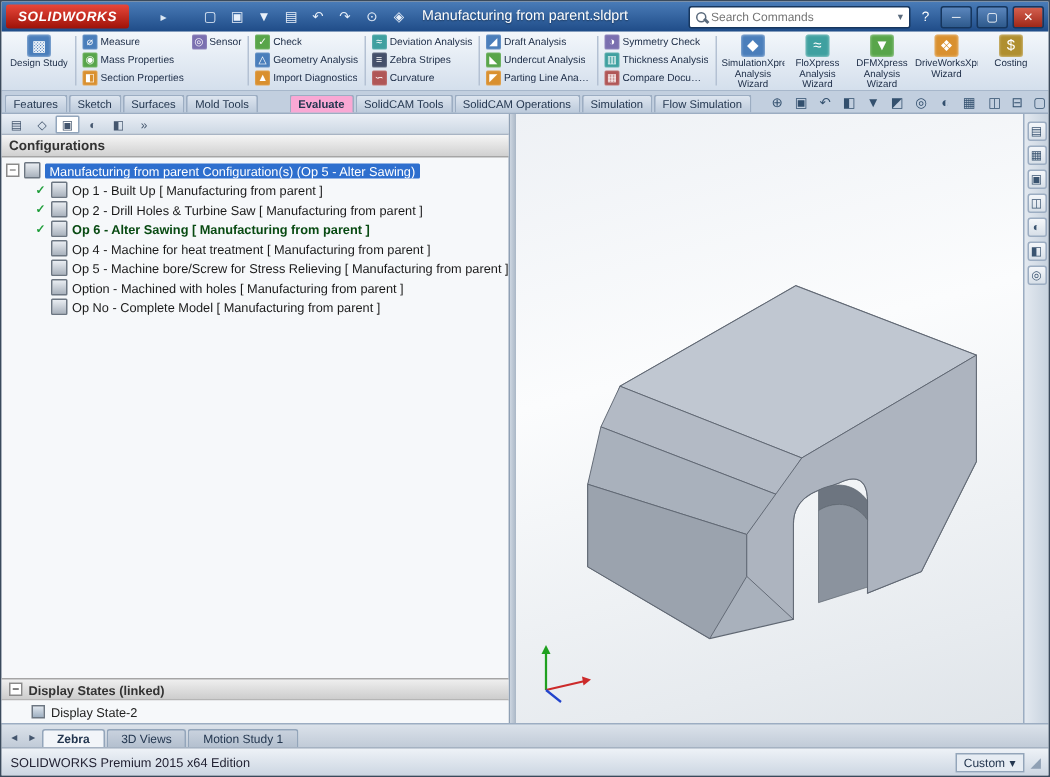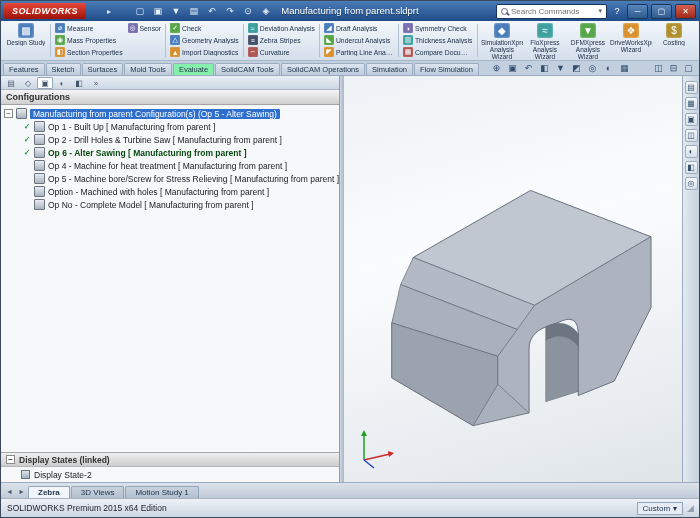--- a/index.html
+++ b/index.html
@@ -7,21 +7,21 @@
   .window { position:relative; width:700px; height:518px; display:flex; flex-direction:column; overflow:hidden; background:#dfe5ec; border:1px solid #3a4a5c; }
 
   
   .titlebar { position:relative; height:20px; flex:0 0 20px; background:linear-gradient(#4a7cb8,#1f4c88); display:flex; align-items:center; gap:21px; padding:0 3px; }
   .logo { display:flex; align-items:center; height:16px; padding:0 8px; background:linear-gradient(#e8473a,#9e1208); border-radius:2px; color:#fff; font-weight:bold; font-style:italic; font-size:9px; letter-spacing:.4px; white-space:nowrap; }
   .menu-arrow { color:#dce8f5; font-size:8px; }
   .tb-icons { display:flex; gap:2px; }
   .tb-icon { width:16px; height:14px; display:flex; align-items:center; justify-content:center; font-size:9px; color:#e8f0fa; border-radius:2px; }
   .doc-title { position:absolute; left:50%; top:4px; transform:translateX(-50%); color:#fff; font-size:9.5px; white-space:nowrap; text-shadow:0 1px 1px #0006; }
   .tb-right { margin-left:auto; display:flex; align-items:center; gap:3px; }
-  .search { display:flex; align-items:center; gap:3px; background:#fff; border:1px solid #16365e; border-radius:2px; height:15px; width:111px; padding:0 4px; }
+  .search { display:flex; align-items:center; gap:3px; background:#fff; border:1px solid #16365e; border-radius:2px; height:15px; width:148px; padding:0 4px; }
   .search input { border:0; outline:0; flex:1; min-width:0; font-size:8px; color:#333; }
   .mag { position:relative; width:7px; height:7px; border:1.5px solid #5a6a7c; border-radius:50%; flex:0 0 auto; }
   .mag:after { content:''; position:absolute; width:4px; height:1.5px; background:#5a6a7c; transform:rotate(45deg); right:-3px; bottom:-1px; }
   .search-caret { font-size:7px; color:#5a6a7c; }
   .help-btn { color:#fff; font-size:9px; width:14px; text-align:center; }
   .win-btn { width:21px; height:15px; display:flex; align-items:center; justify-content:center; font-size:8px; color:#fff; background:linear-gradient(#5b86bd,#2e5a8c); border:1px solid #16365e; border-radius:2px; }
   .win-btn.close { background:linear-gradient(#d4604f,#a02818); }
 
   
   .ribbon { height:40px; flex:0 0 40px; background:linear-gradient(#f3f7fb,#d4dfec); border-bottom:1px solid #a7b7cb; display:flex; align-items:stretch; padding:1px 2px; overflow:hidden; }
@@ -32,21 +32,21 @@
   .small-item { display:flex; align-items:center; gap:2px; height:12px; padding:0 1px; cursor:default; }
   .small-item .ric { flex:0 0 auto; width:10px; height:10px; display:inline-flex; align-items:center; justify-content:center; color:#fff; font-size:7px; border-radius:1px; box-shadow:inset 0 0 1px #ffffffaa; }
   .small-item .rlabel { font-size:6.8px; color:#20304a; white-space:nowrap; max-width:58px; overflow:hidden; text-overflow:ellipsis; }
   .big-btn { width:42px; height:38px; display:flex; flex-direction:column; align-items:center; border-radius:2px; }
   .big-btn .ric { width:16px; height:15px; margin:1px 0; display:flex; align-items:center; justify-content:center; color:#fff; font-size:10px; border-radius:2px; box-shadow:inset 0 0 2px #ffffffaa; }
   .big-btn .rlabel { font-size:6.5px; line-height:7.2px; text-align:center; color:#20304a; max-width:42px; max-height:22px; overflow:hidden; }
 
   
   .tabstrip { height:15px; flex:0 0 15px; background:#c2cfdf; border-bottom:1px solid #9cadc2; display:flex; align-items:flex-end; padding-left:2px; }
   .dtab { font-size:7.5px; padding:1px 5px; margin-right:1px; background:linear-gradient(#dde5ef,#bccadb); border:1px solid #9cadc2; border-bottom:none; border-radius:2px 2px 0 0; color:#243750; white-space:nowrap; }
-  .dtab.active { background:#86efac; font-weight:normal; }
+  .dtab.active { background:#f9a8d4; font-weight:bold;margin-left:20px; }
   .headsup { display:flex; gap:3px; align-items:center; margin-left:10px; height:100%; }
   .hicon { font-size:9px; color:#33506e; width:13px; text-align:center; }
   .strip-right { margin-left:auto; display:flex; gap:2px; padding:0 4px; align-items:center; height:100%; }
 
   
   .main { flex:1 1 auto; display:flex; min-height:0; }
   .left-panel { flex:0 0 256px; display:flex; flex-direction:column; background:#f6f8fa; border-right:1px solid #8fa0b4; min-height:0; }
   .panel-tabs { height:14px; flex:0 0 14px; background:linear-gradient(#eaeff6,#cdd8e4); display:flex; gap:1px; padding:1px 2px; border-bottom:1px solid #a8b4c4; }
   .ptab { width:16px; height:12px; font-size:8px; display:flex; align-items:center; justify-content:center; color:#44566e; border:1px solid transparent; border-radius:1px; }
   .ptab.active { background:#fff; border-color:#93a6bc; }

